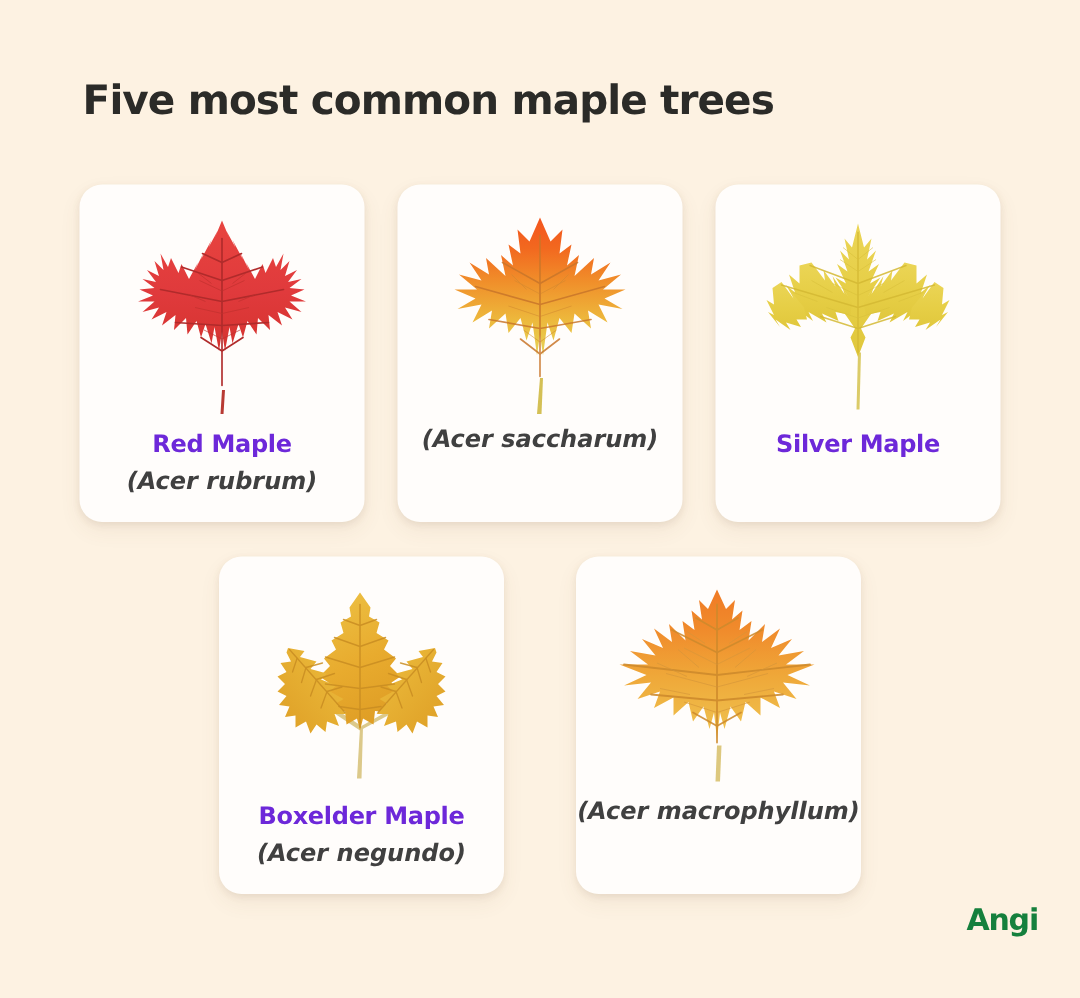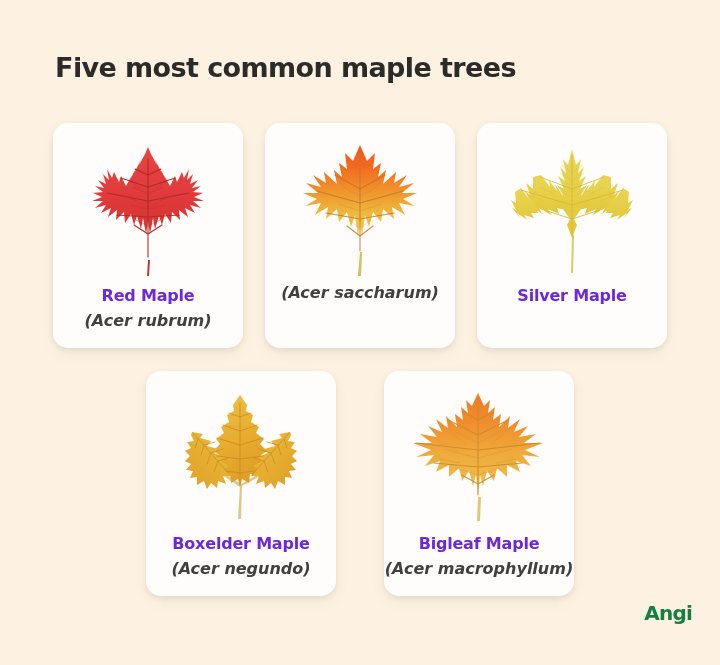--- a/index.html
+++ b/index.html
@@ -351,21 +351,20 @@
             <path d="M74 56 L52 45 M74 56 L96 45"></path>
             <path d="M74 71 L40 62 M74 71 L108 62"></path>
             <path d="M74 88 L52 81 M74 88 L96 81"></path>
             <path d="M62 58 L48 46 M86 58 L100 46"></path>
             <path d="M54 64 L34 55 M94 64 L114 55"></path>
             <path d="M56 76 L36 72 M92 76 L112 72"></path>
             <path d="M66 42 L54 34 M82 42 L94 34"></path>
           </g>
         </svg>
       </div>
-      <div class="card-name">Bigleaf Maple</div>
       <div class="card-species">(Acer macrophyllum)</div>
     </div>
 
   </div>
 
   <div id="brand-logo">Angi</div>
 
 </div>
 
 </body></html>

